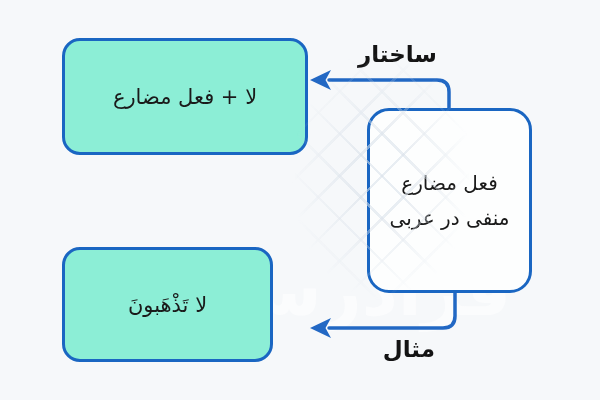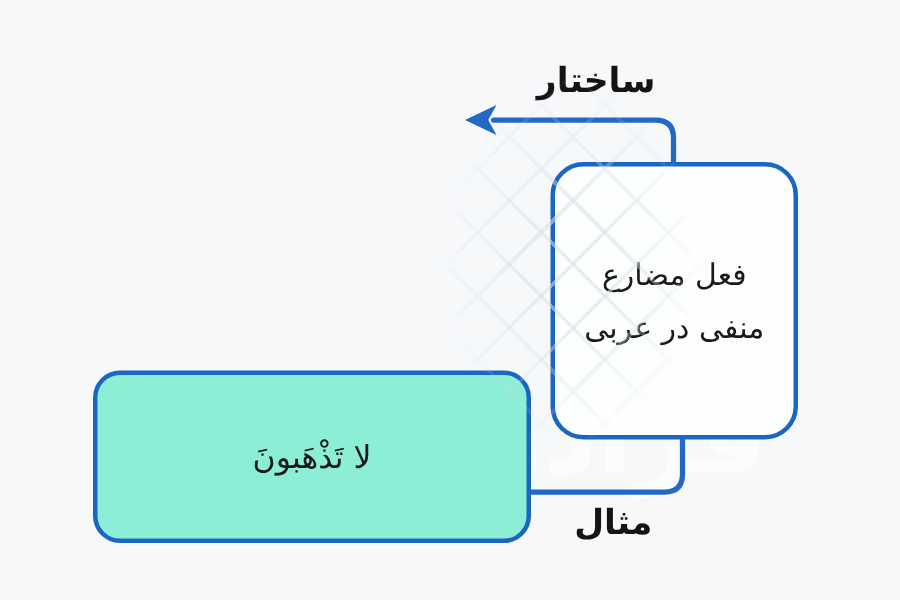--- a/index.html
+++ b/index.html
@@ -58,21 +58,21 @@
     border-radius:18px;
     font-size:21px;
   }
   .node.white{
     background:#fdfefe;
     border-radius:22px;
     font-size:20px;
     line-height:35px;
   }
   .node-structure{left:62px;top:38px;width:246px;height:117px;}
-  .node-example{left:62px;top:247px;width:292px;height:115px;}
+  .node-example{left:62px;top:247px;width:211px;height:115px;}
   .node-root{left:367px;top:108px;width:165px;height:185px;}
   .edge-label{
     position:absolute;
     z-index:4;
     font-size:23px;
     font-weight:bold;
     color:#141414;
     text-align:right;
   }
   .edge-label-structure{left:333px;top:41px;width:104px;}
@@ -87,20 +87,23 @@
 
   <svg class="arrows" width="600" height="400" viewBox="0 0 600 400">
 
     <path d="M449,108 L449,92 Q449,80 437,80 L329,80" fill="none" stroke="#2268c4" stroke-width="3.5" stroke-linecap="round"></path>
     <path d="M310,80 L331,70 L325.5,80 L331,90 Z" fill="#2268c4"></path>
 
     <path d="M455,293 L455,316 Q455,328 443,328 L329,328" fill="none" stroke="#2268c4" stroke-width="3.5" stroke-linecap="round"></path>
     <path d="M310,328 L331,318 L325.5,328 L331,338 Z" fill="#2268c4"></path>
   </svg>
 
+  <div class="node teal node-structure" dir="rtl">
+    <span>لا + فعل مضارع</span>
+  </div>
 
   <div class="node teal node-example" dir="rtl">
     <span>لا تَذْهَبونَ</span>
   </div>
 
   <div class="node white node-root" dir="rtl">
     <span>
       <span style="display:block;">فعل مضارع</span>
       <span style="display:block;">منفی در عربی</span>
     </span>

